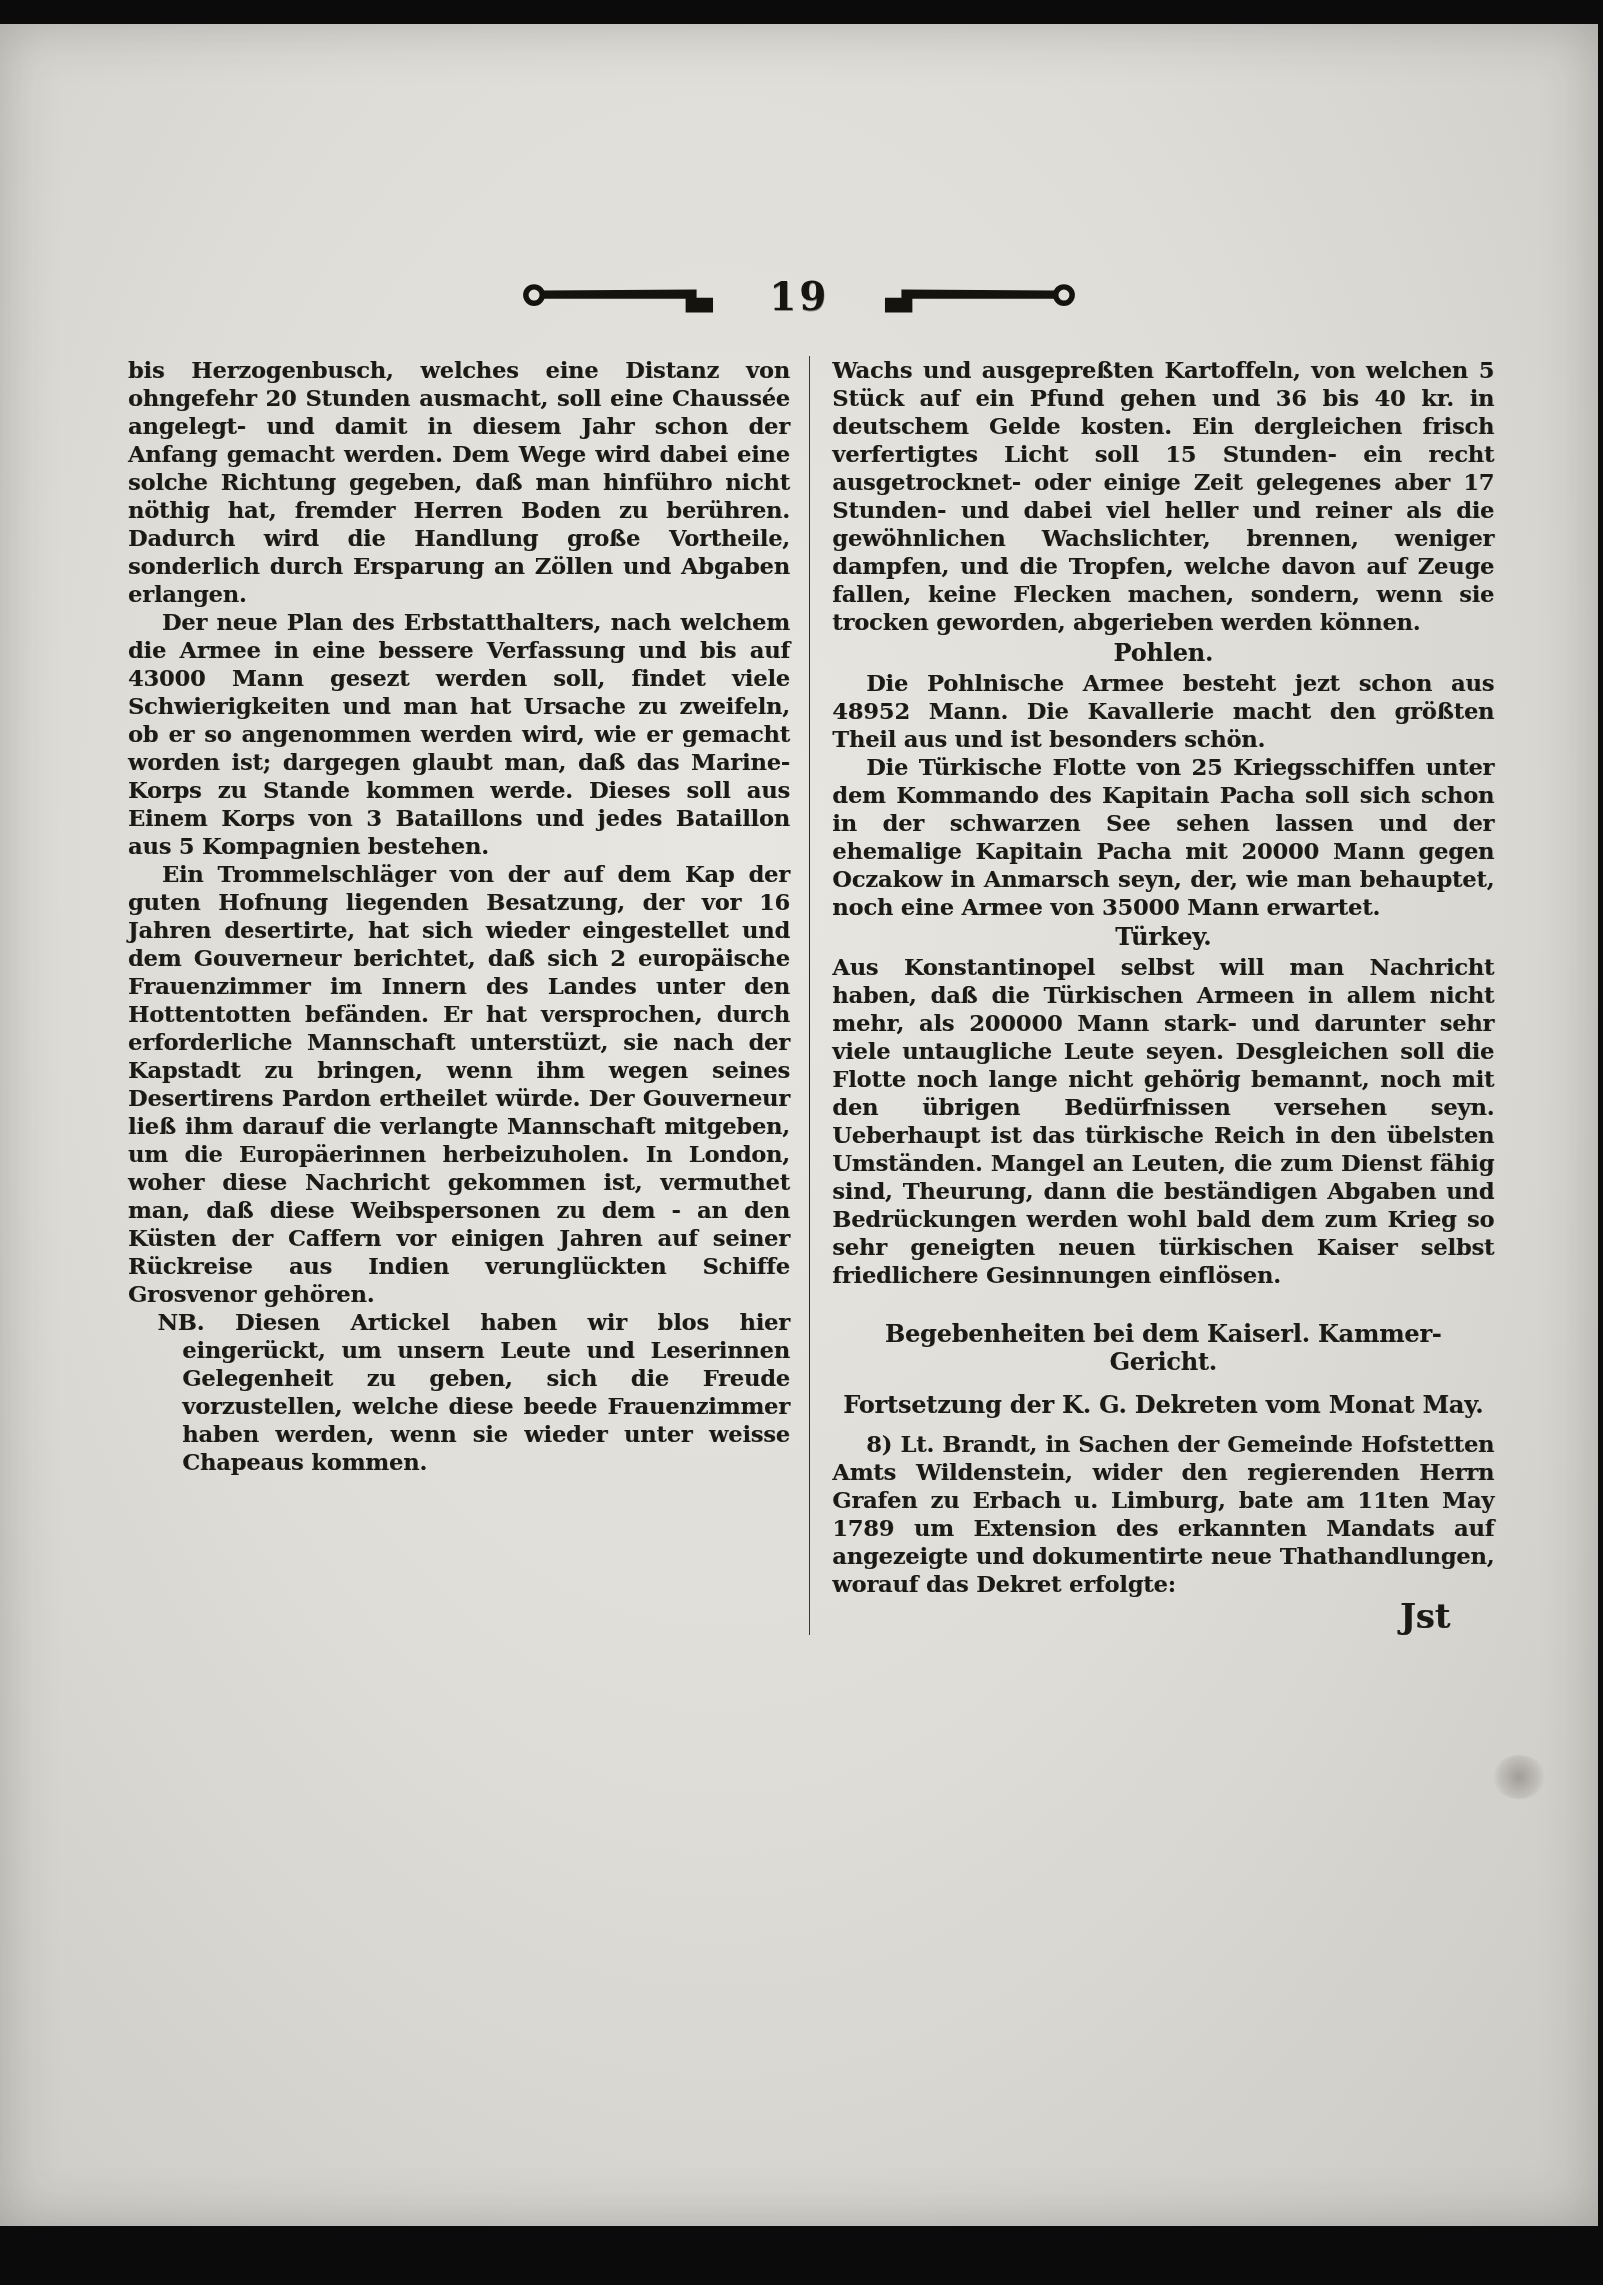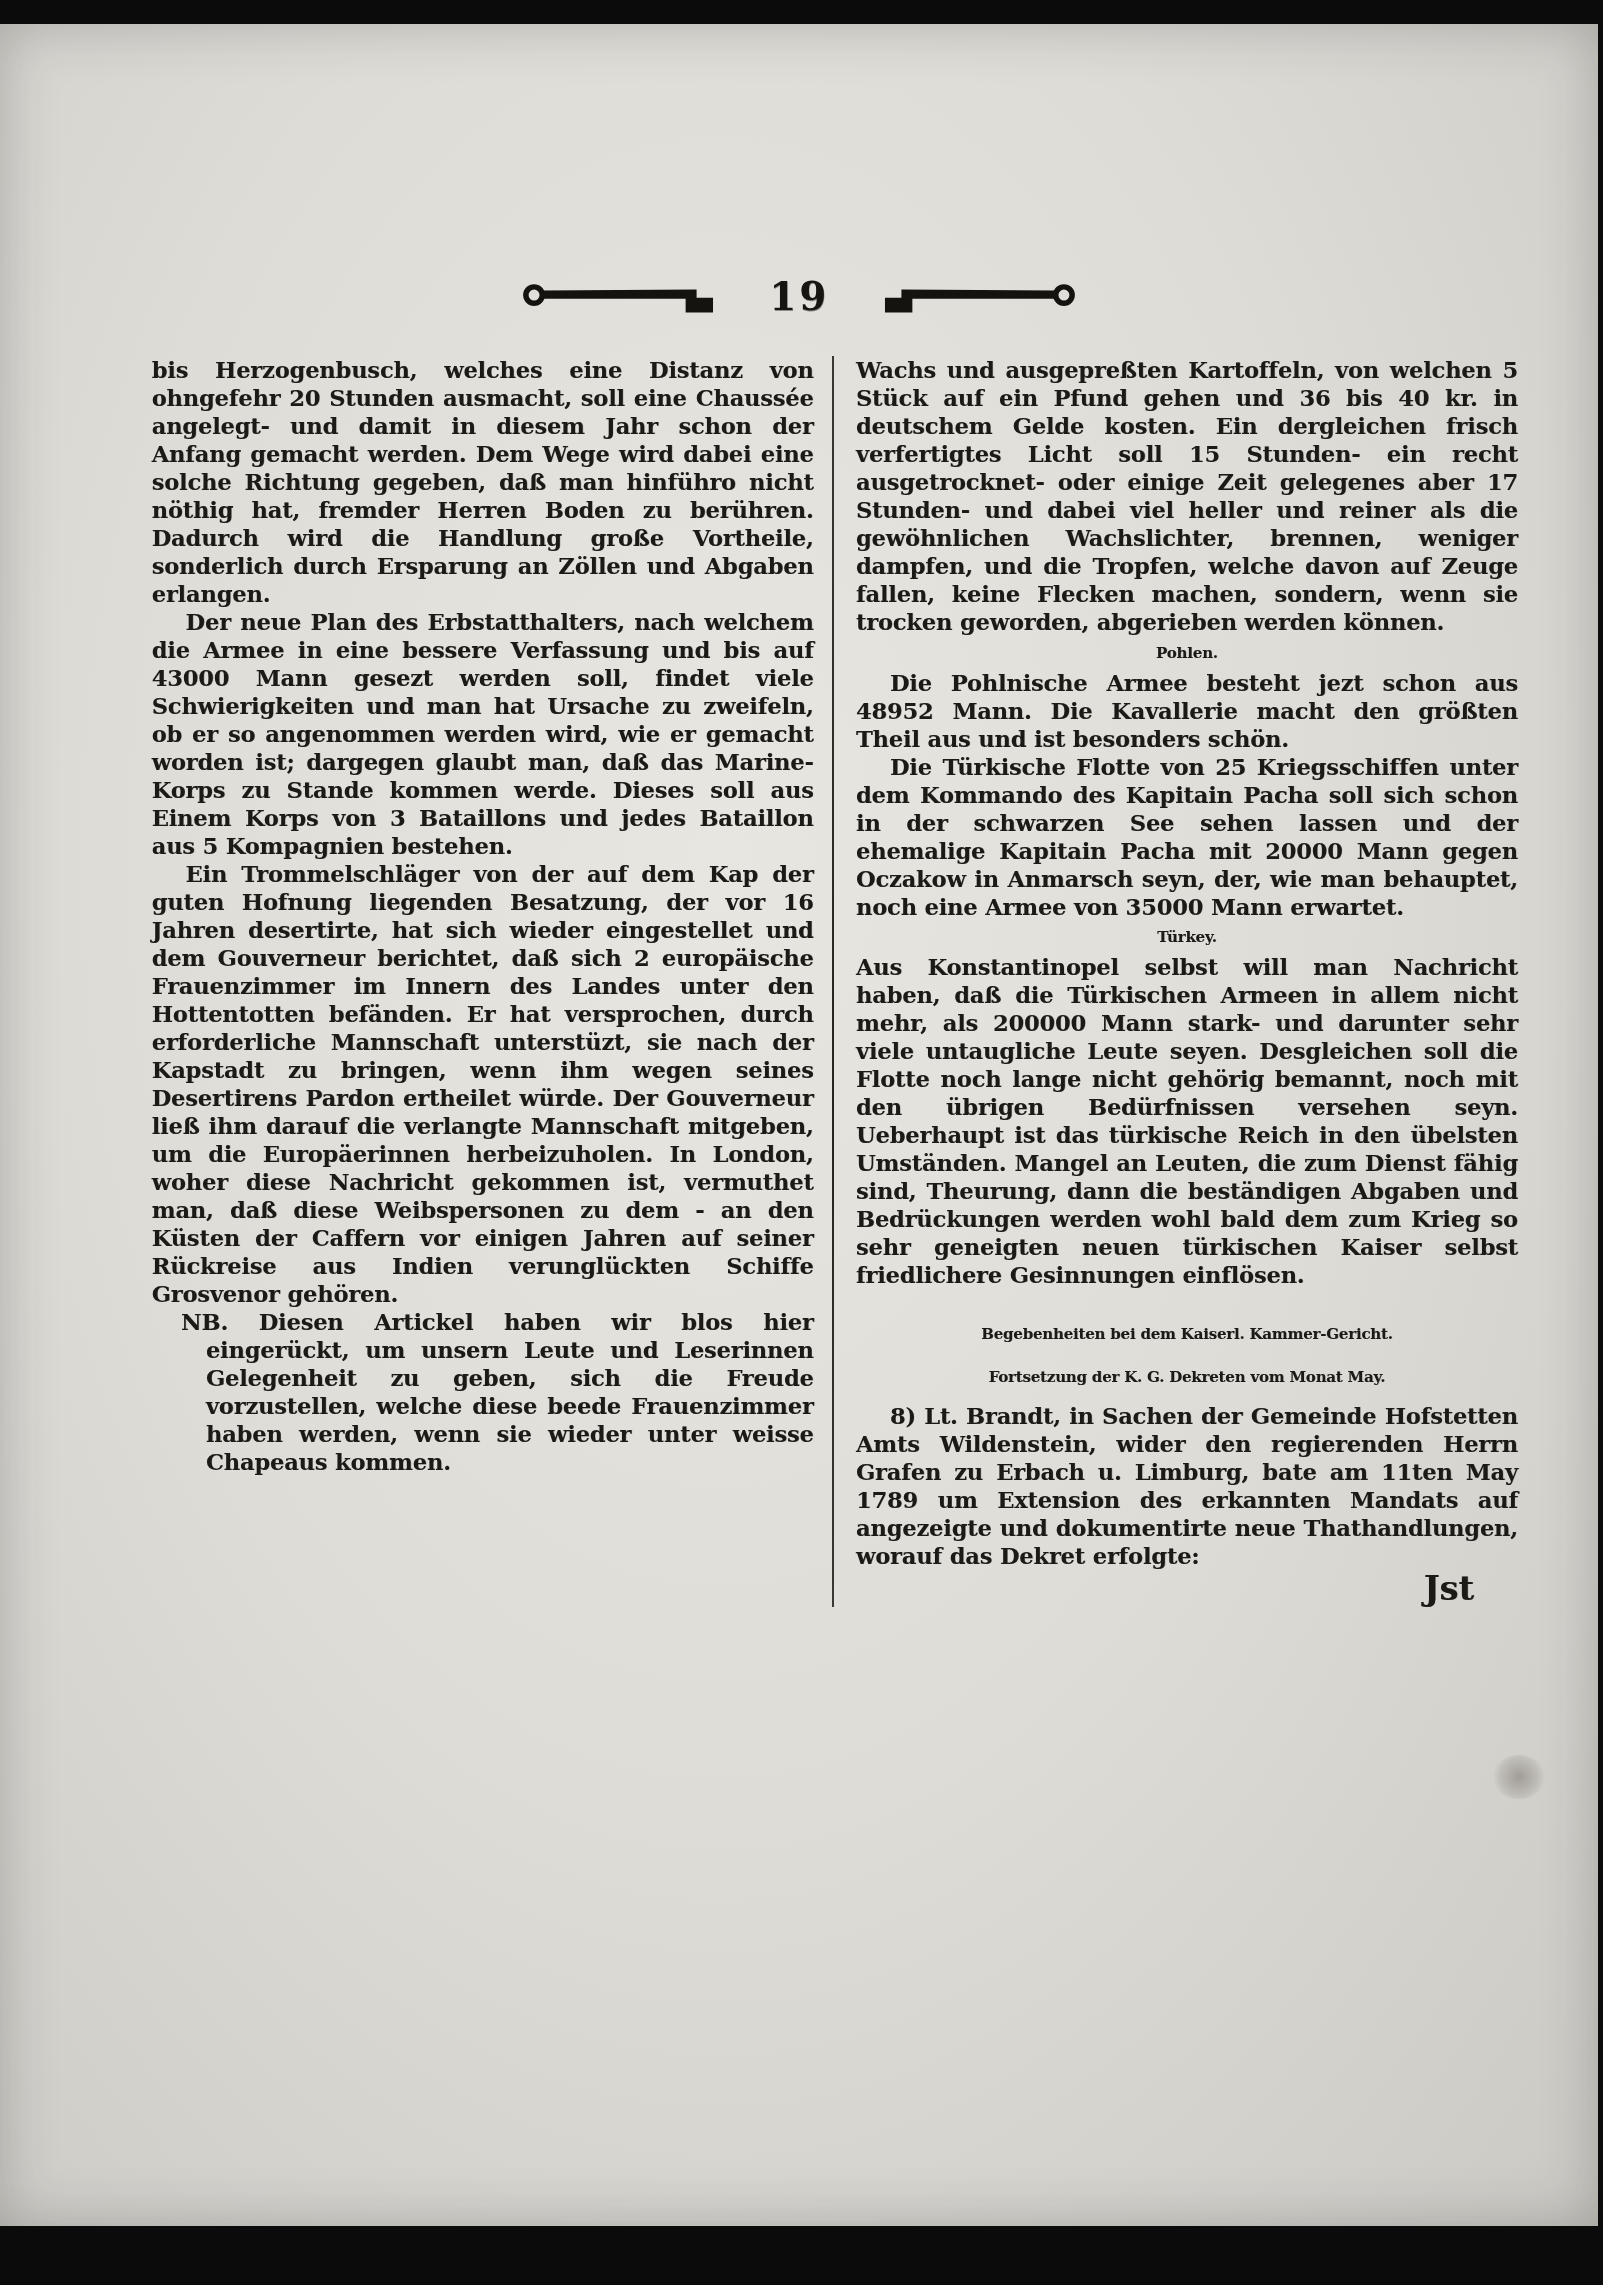--- a/index.html
+++ b/index.html
@@ -36,24 +36,23 @@
     color: #171512;
     letter-spacing: 2.8px;
     text-shadow: 0.5px 0.5px 0 rgba(20,18,14,0.4);
   }
   .ornament svg { display: block; width: 226px; height: 42px; }
   .ornament.right svg { transform: scaleX(-1); }
 
   .columns {
     position: absolute;
     top: 332px;
-    left: 136px;
+    left: 128px;
     width: 1382px;
     display: flex;
-    justify-content: flex-end;
   }
   .column {
     flex: 0 0 662px;
     color: #1c1a17;
     font-size: 22.6px;
     line-height: 28px;
     font-weight: bold;
     text-align: justify;
     text-shadow: 0.4px 0.4px 0 rgba(25,22,18,0.35);
     letter-spacing: -0.2px;
@@ -64,21 +63,21 @@
     width: 1.8px;
     background: linear-gradient(#3a3834, #26241f 60%, #3a3834);
   }
   .column p { margin: 0; text-indent: 1.5em; }
   .column p.noindent { text-indent: 0; }
   .column p.nb { margin-left: 2.4em; text-indent: -1.1em; }
   .col-heading {
     margin: 2.8px 0 1.8px 0;
     text-align: center;
     text-indent: 0;
-    font-size: 15px;
+    font-size: 24px;
     line-height: 28px;
     font-weight: bold;
   }
   .col-heading.big { margin-top: 31px; margin-bottom: 3.7px; }
   .col-heading.sub { margin-top: 14.8px; margin-bottom: 11px; }
   .catchword {
     text-align: right;
     text-indent: 0;
     padding-right: 44px;
     font-size: 34px;

